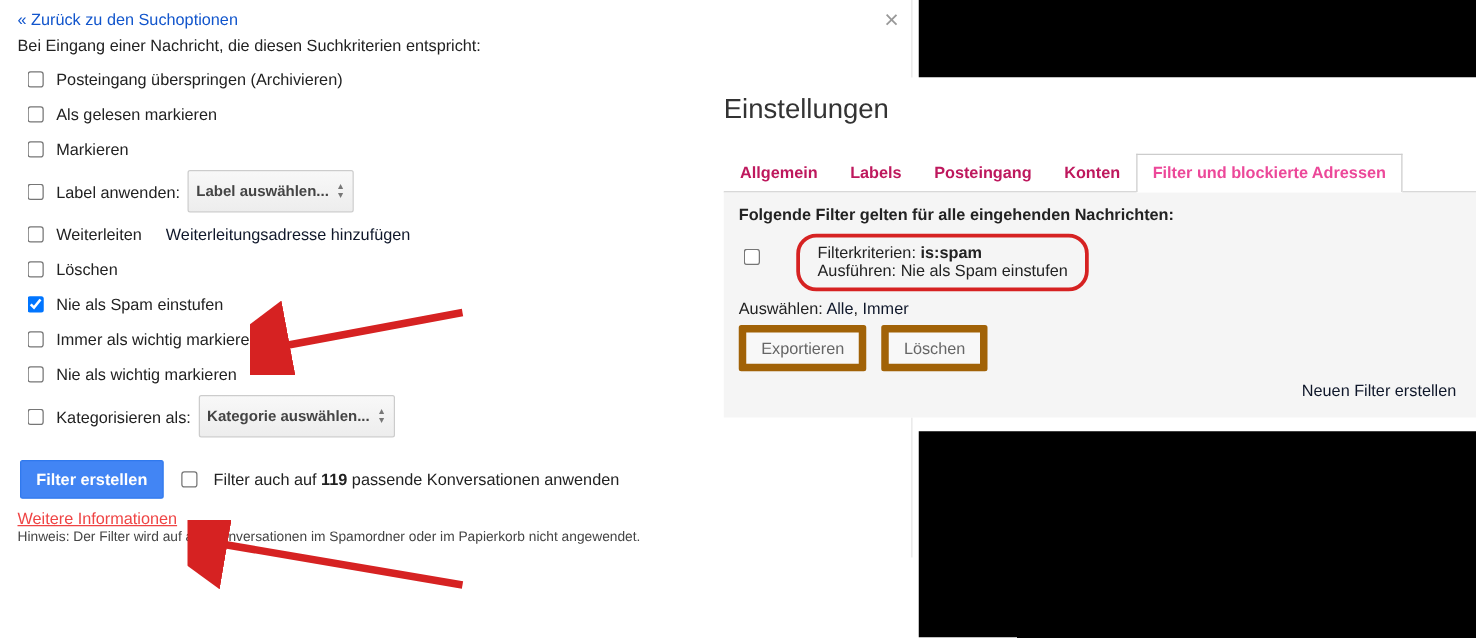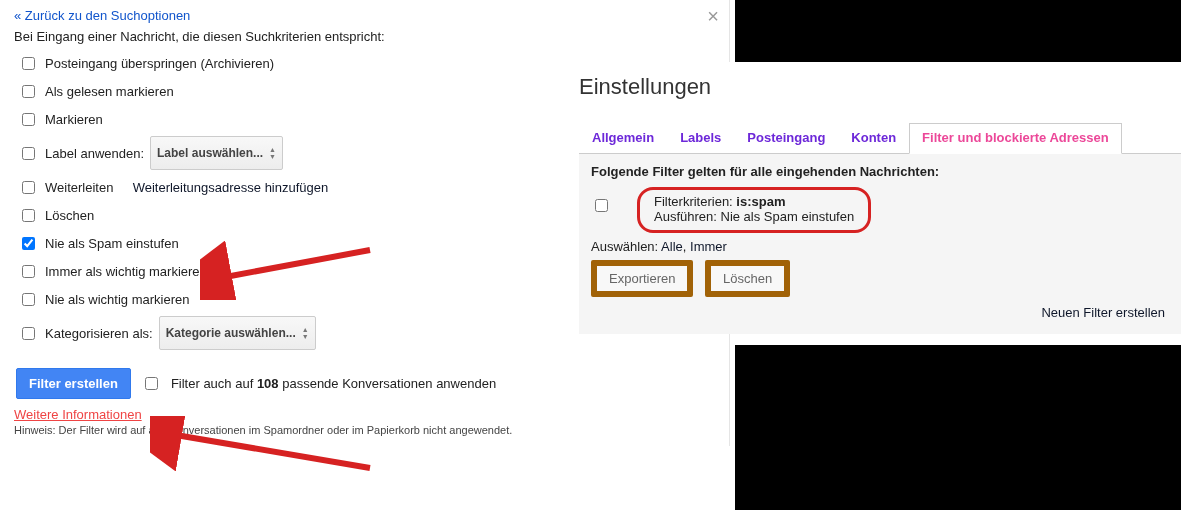--- a/index.html
+++ b/index.html
@@ -146,21 +146,21 @@
     color: #333;
     margin-bottom: 22px;
   }
   .tabs {
     display: flex;
     gap: 0;
     border-bottom: 1px solid #ccc;
   }
   .tab {
     padding: 6px 12px 8px 12px;
-    color: #6d28d9;
+    color: #be185d;
     cursor: pointer;
     font-size: 13px;
     font-weight: bold;
     border: 1px solid transparent;
     border-bottom: none;
     position: relative;
     top: 1px;
   }
   .tab.active {
     color: #ec4899;
@@ -268,21 +268,21 @@
           <span>▲</span>
           <span>▼</span>
         </span>
     </span>
   </div>
 
   <div class="create-row">
     <span class="primary-btn">Filter erstellen</span>
     <input type="checkbox" style="">
     <span>
-      <span>Filter auch auf </span><b>108</b><span> passende Konversationen anwenden</span>
+      <span>Filter auch auf </span><b>119</b><span> passende Konversationen anwenden</span>
     </span>
   </div>
 
   <a href="#" class="more-info">Weitere Informationen</a>
   <div class="hint">Hinweis: Der Filter wird auf alte Konversationen im Spamordner oder im Papierkorb nicht angewendet.</div>
 </div>
 
 <svg class="arrow1" style="left:200px; top:240px;" width="180" height="60">
   <defs>
     <marker id="ah1" markerWidth="12" markerHeight="12" refX="2" refY="6" orient="auto">

